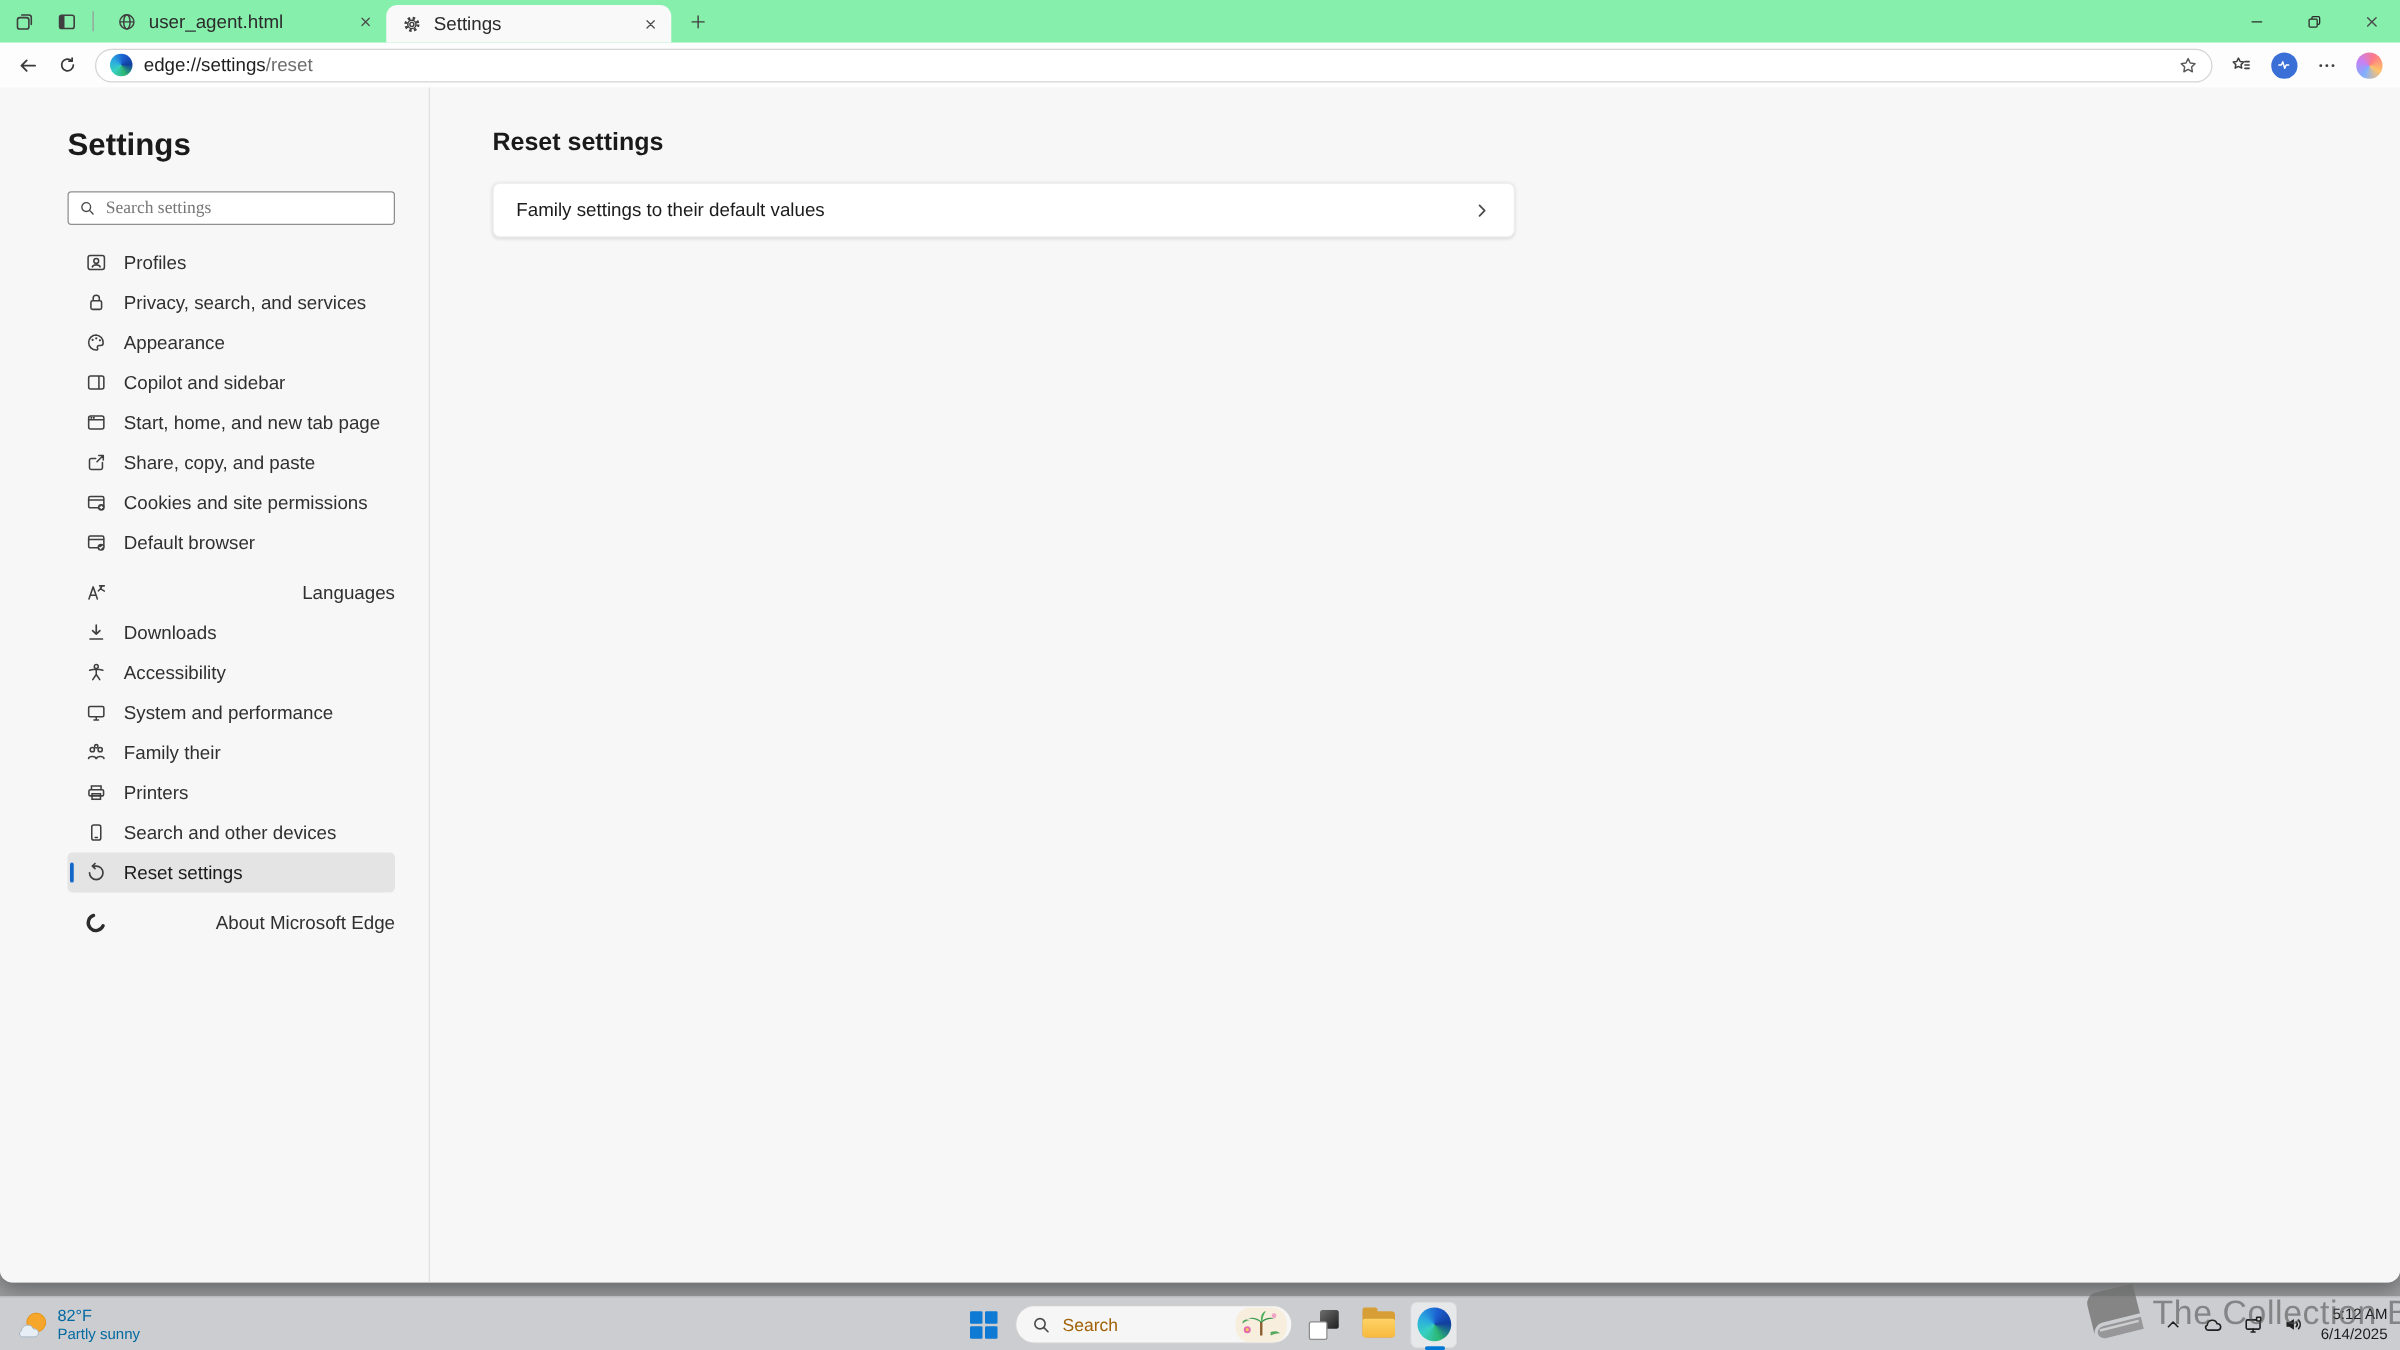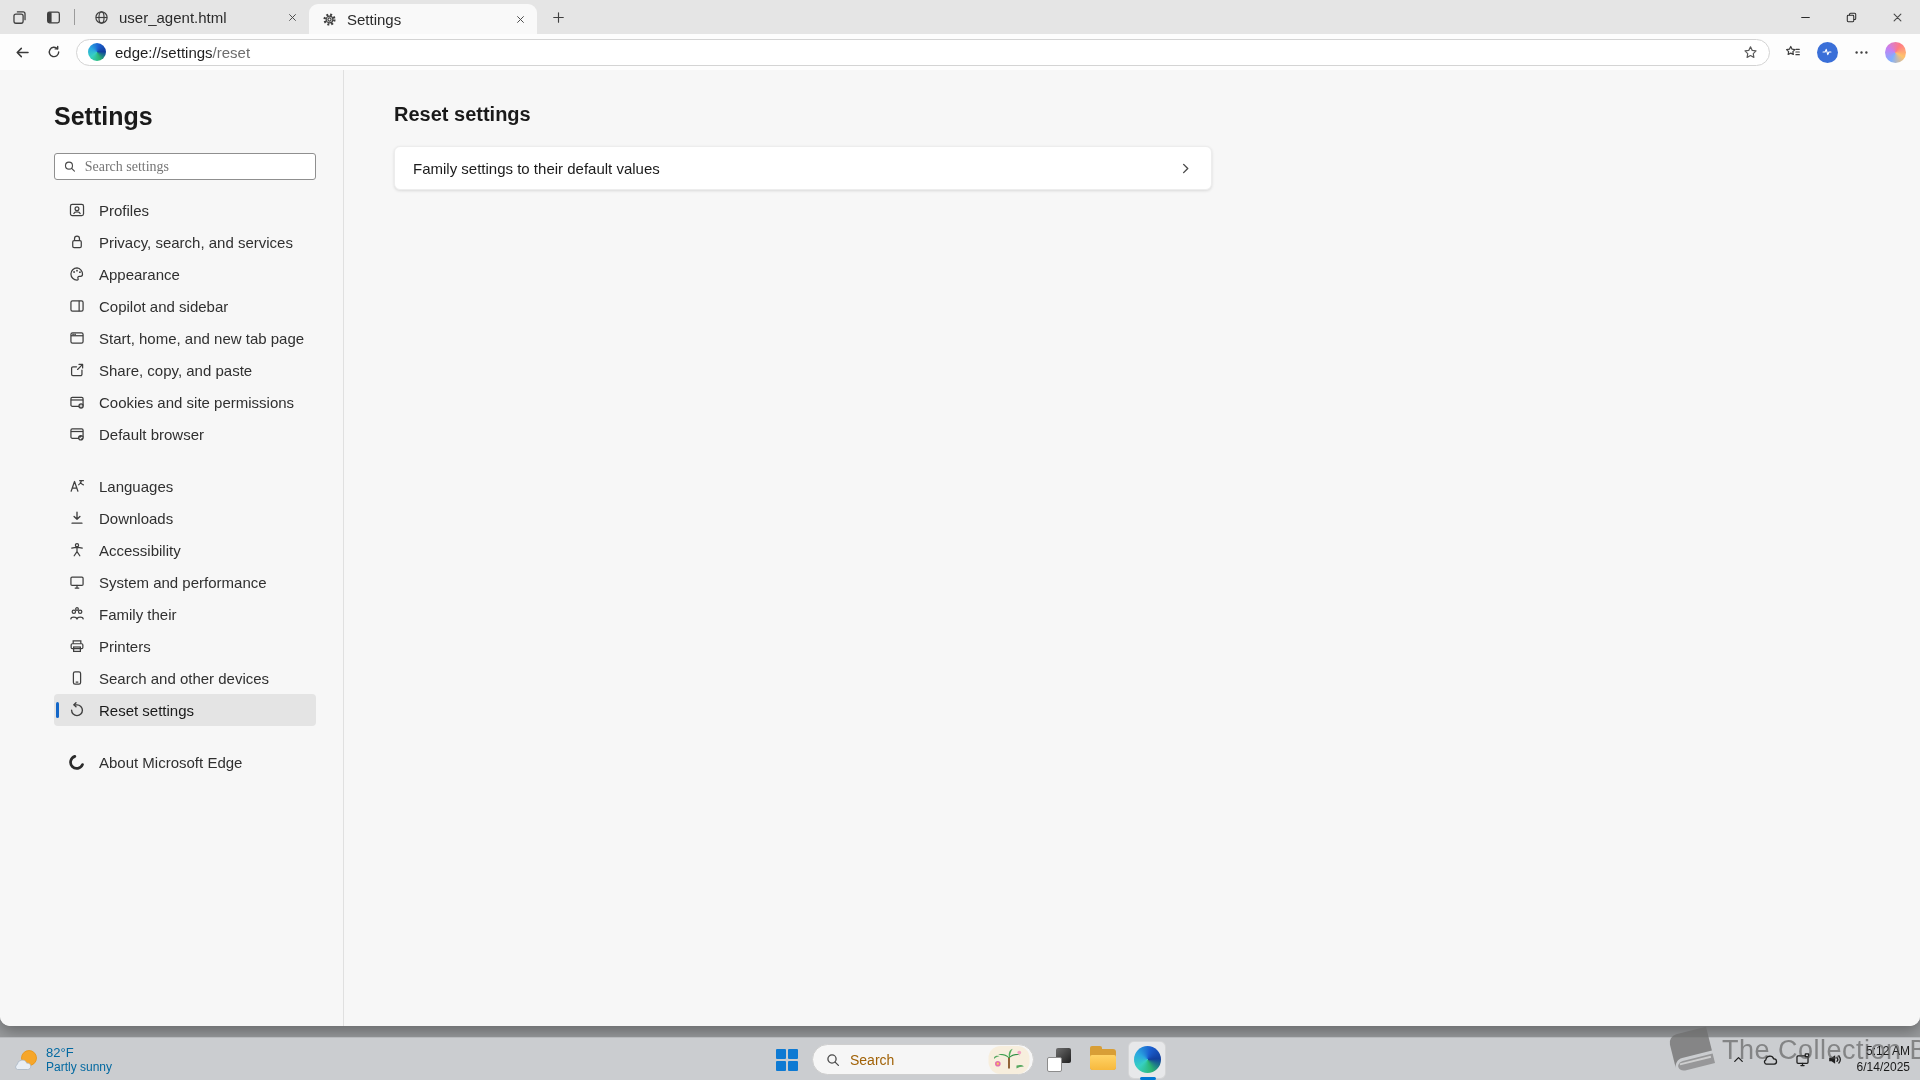--- a/index.html
+++ b/index.html
@@ -7,21 +7,21 @@
     font-family:"Liberation Sans","DejaVu Sans",sans-serif; }
   body { background:#9a9c9e; position:relative; }
   svg.ic { display:block; }
 
   
   .window { position:absolute; top:0; left:0; width:1920px; height:1026px;
     border-radius:0 0 10px 10px; overflow:hidden; background:#f7f7f7;
     box-shadow:0 5px 16px rgba(0,0,0,.35); display:flex; flex-direction:column; }
 
   
-  .tabstrip { height:34px; background:#e5e5e5; display:flex; align-items:center;
+  .tabstrip { height:34px; background:#86efac; display:flex; align-items:center;
     position:relative; flex:0 0 auto; }
   .ts-btn { width:30px; height:28px; margin-left:4px; display:flex; align-items:center;
     justify-content:center; border-radius:6px; cursor:pointer; }
   .ts-sep { width:1px; height:16px; background:#9b9b9b; margin:0 6px; }
   .tab { width:228px; height:34px; display:flex; align-items:center; padding:0 8px 0 12px;
     font-size:15px; color:#2b2b2b; position:relative; cursor:pointer; }
   .tab .favicon { width:17px; height:17px; margin-right:9px; flex:0 0 auto; }
   .tab .t-label { flex:1; white-space:nowrap; overflow:hidden; text-overflow:ellipsis; }
   .tab .t-close { width:18px; height:18px; display:flex; align-items:center; justify-content:center;
     border-radius:4px; margin-left:6px; flex:0 0 auto; }
@@ -64,21 +64,21 @@
   .sb-search input::placeholder { color:#767676; }
   .sb-nav { margin-top:14px; }
   .sb-item { height:32px; margin:0 27px 0 54px; display:flex; align-items:center;
     border-radius:4px; position:relative; cursor:pointer; padding-left:14px; }
   .sb-item .s-ic { width:18px; height:18px; margin-right:13px; flex:0 0 auto; }
   .sb-item .s-label { font-size:15px; color:#303030; white-space:nowrap; }
   .sb-item.selected { background:#e4e4e4; }
   .sb-item.selected .s-label { color:#1a1a1a; }
   .sb-item.selected::before { content:""; position:absolute; left:2px; top:8px; width:3px;
     height:16px; border-radius:2px; background:#1467c8; }
-  .gap-top { margin-top:20px; }
+  .gap-top { margin-top:8px;justify-content:space-between; }
 
   .main { flex:1; padding-left:50px; }
   .main-heading { font-size:20px; font-weight:700; color:#1a1a1a; margin-top:33px; }
   .card { width:818px; height:44px; margin-top:20px; background:#ffffff; border:1px solid #ededed;
     border-radius:6px; box-shadow:0 1px 3px rgba(0,0,0,.12); display:flex; align-items:center;
     padding:0 18px; cursor:pointer; }
   .card .c-label { font-size:15px; color:#1b1b1b; flex:1; }
 
   
   .taskbar { position:absolute; left:0; bottom:0; width:1920px; height:43px;

